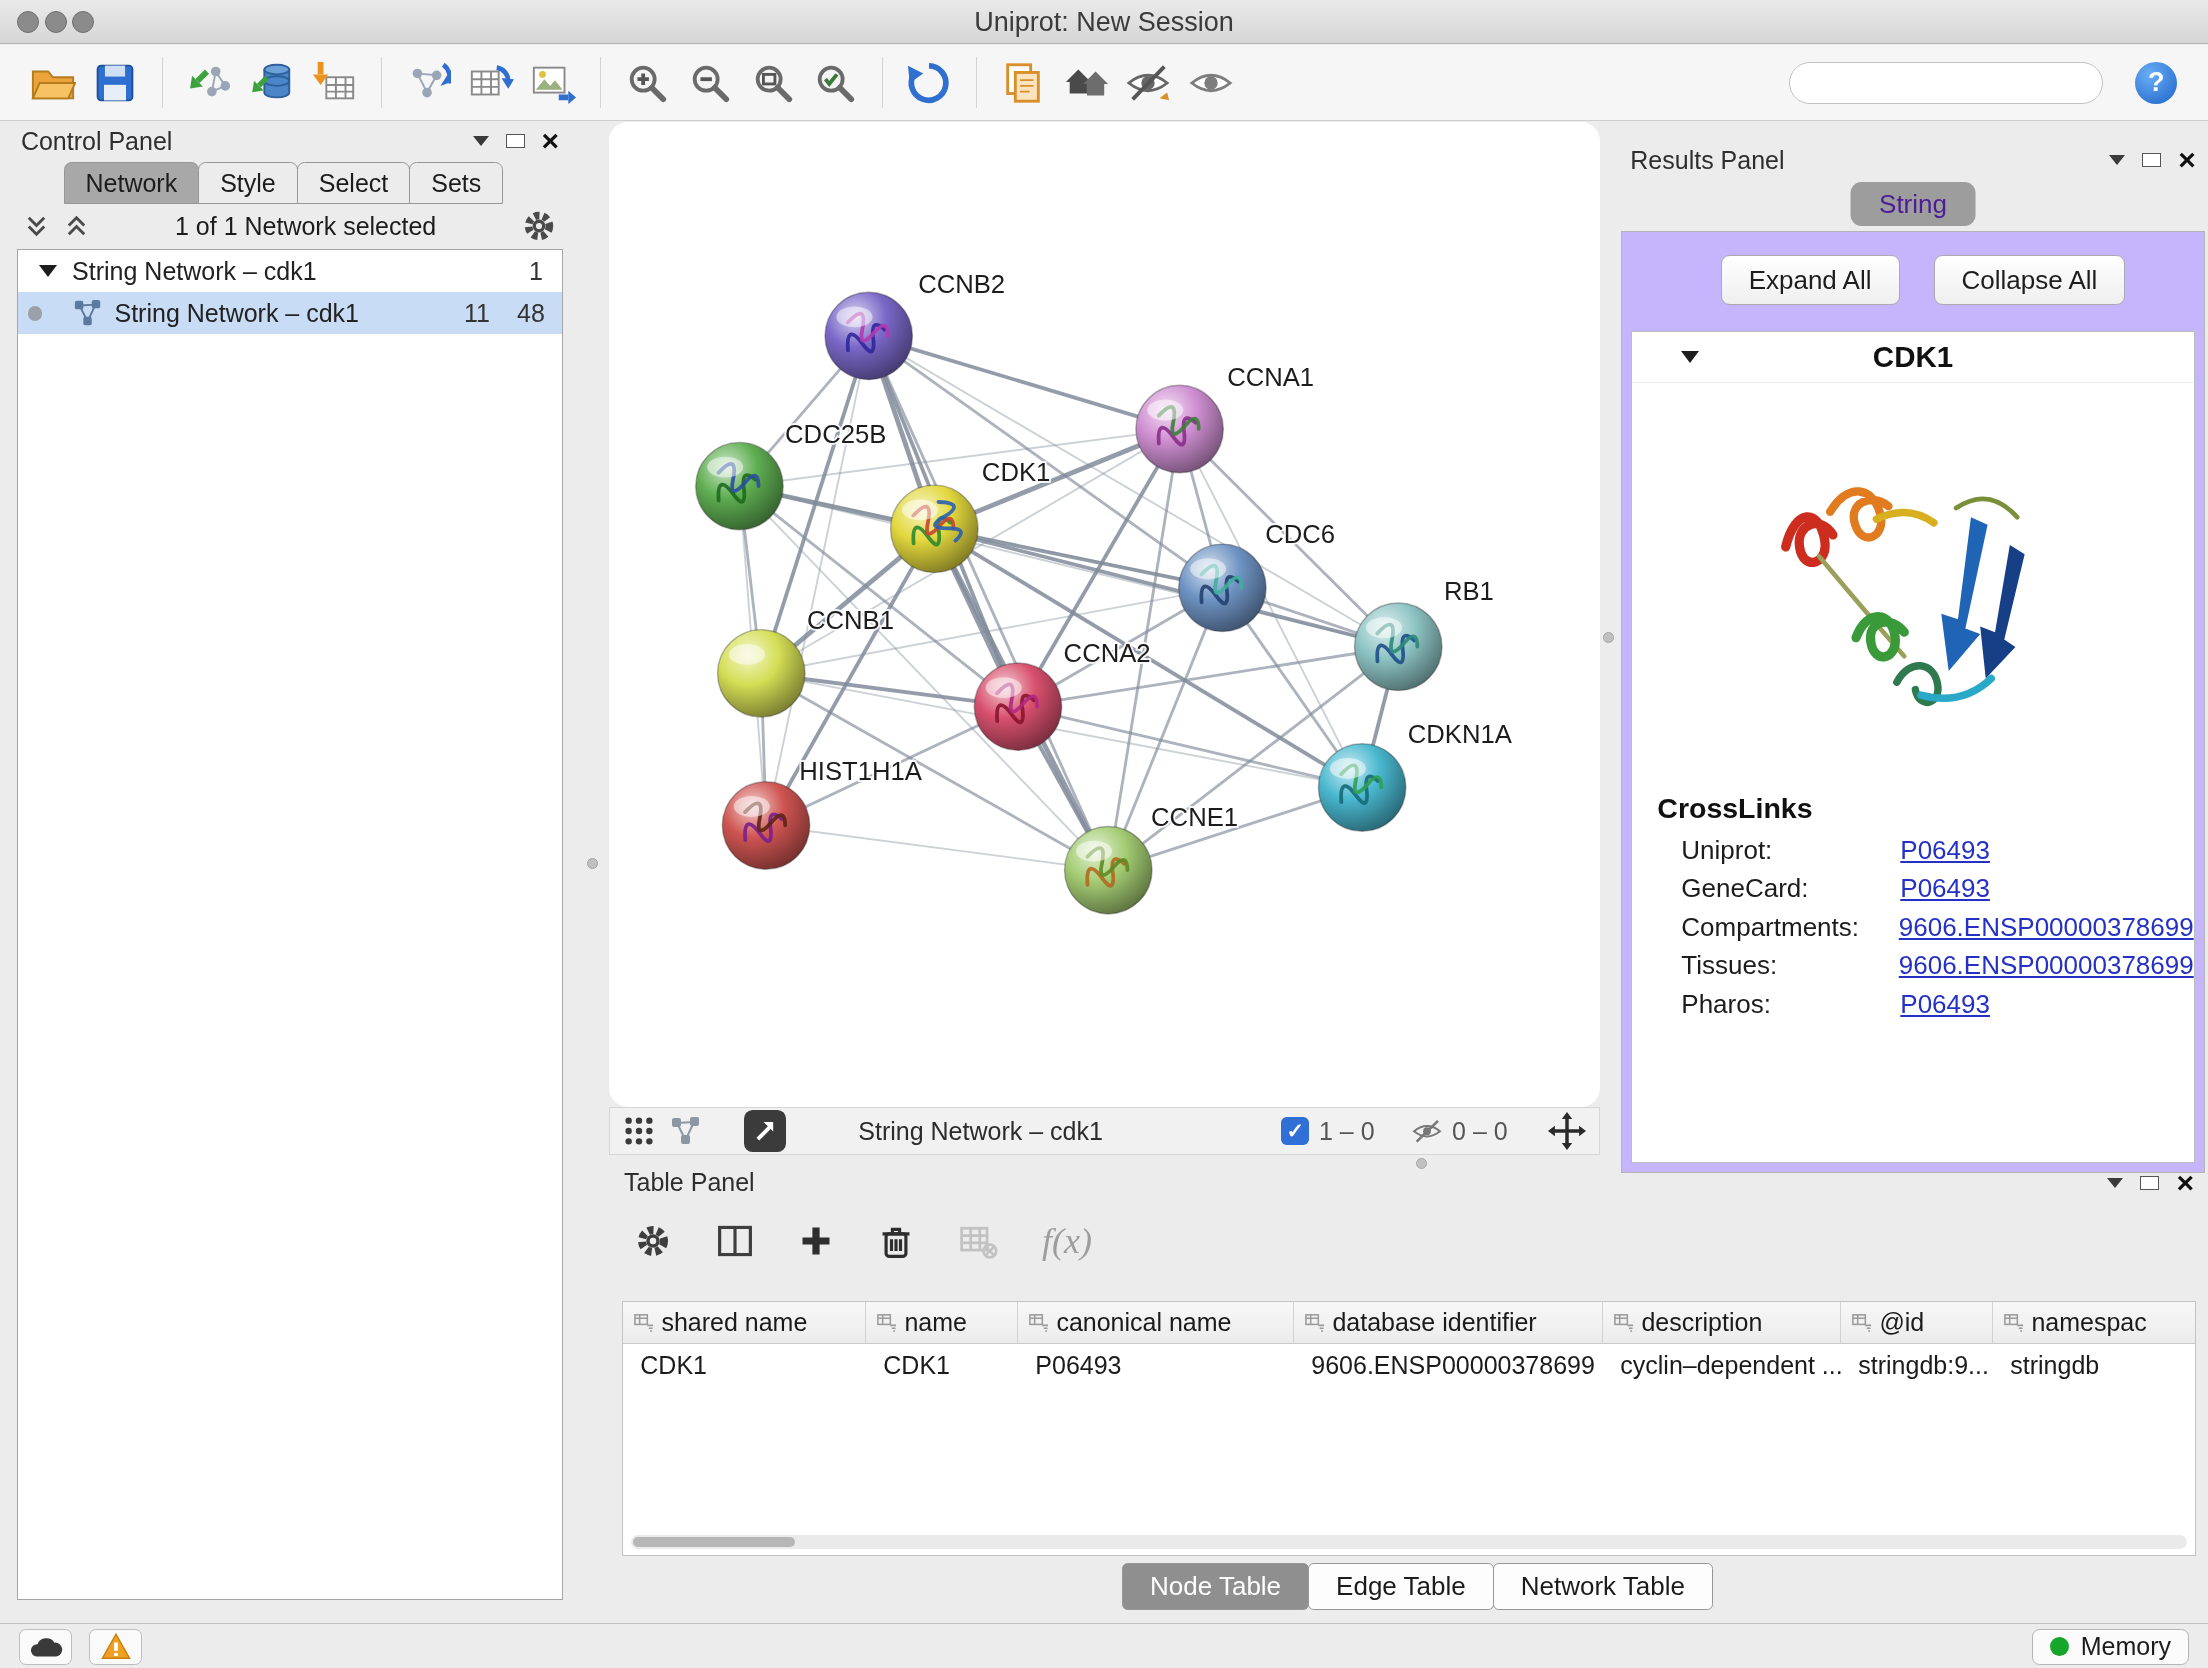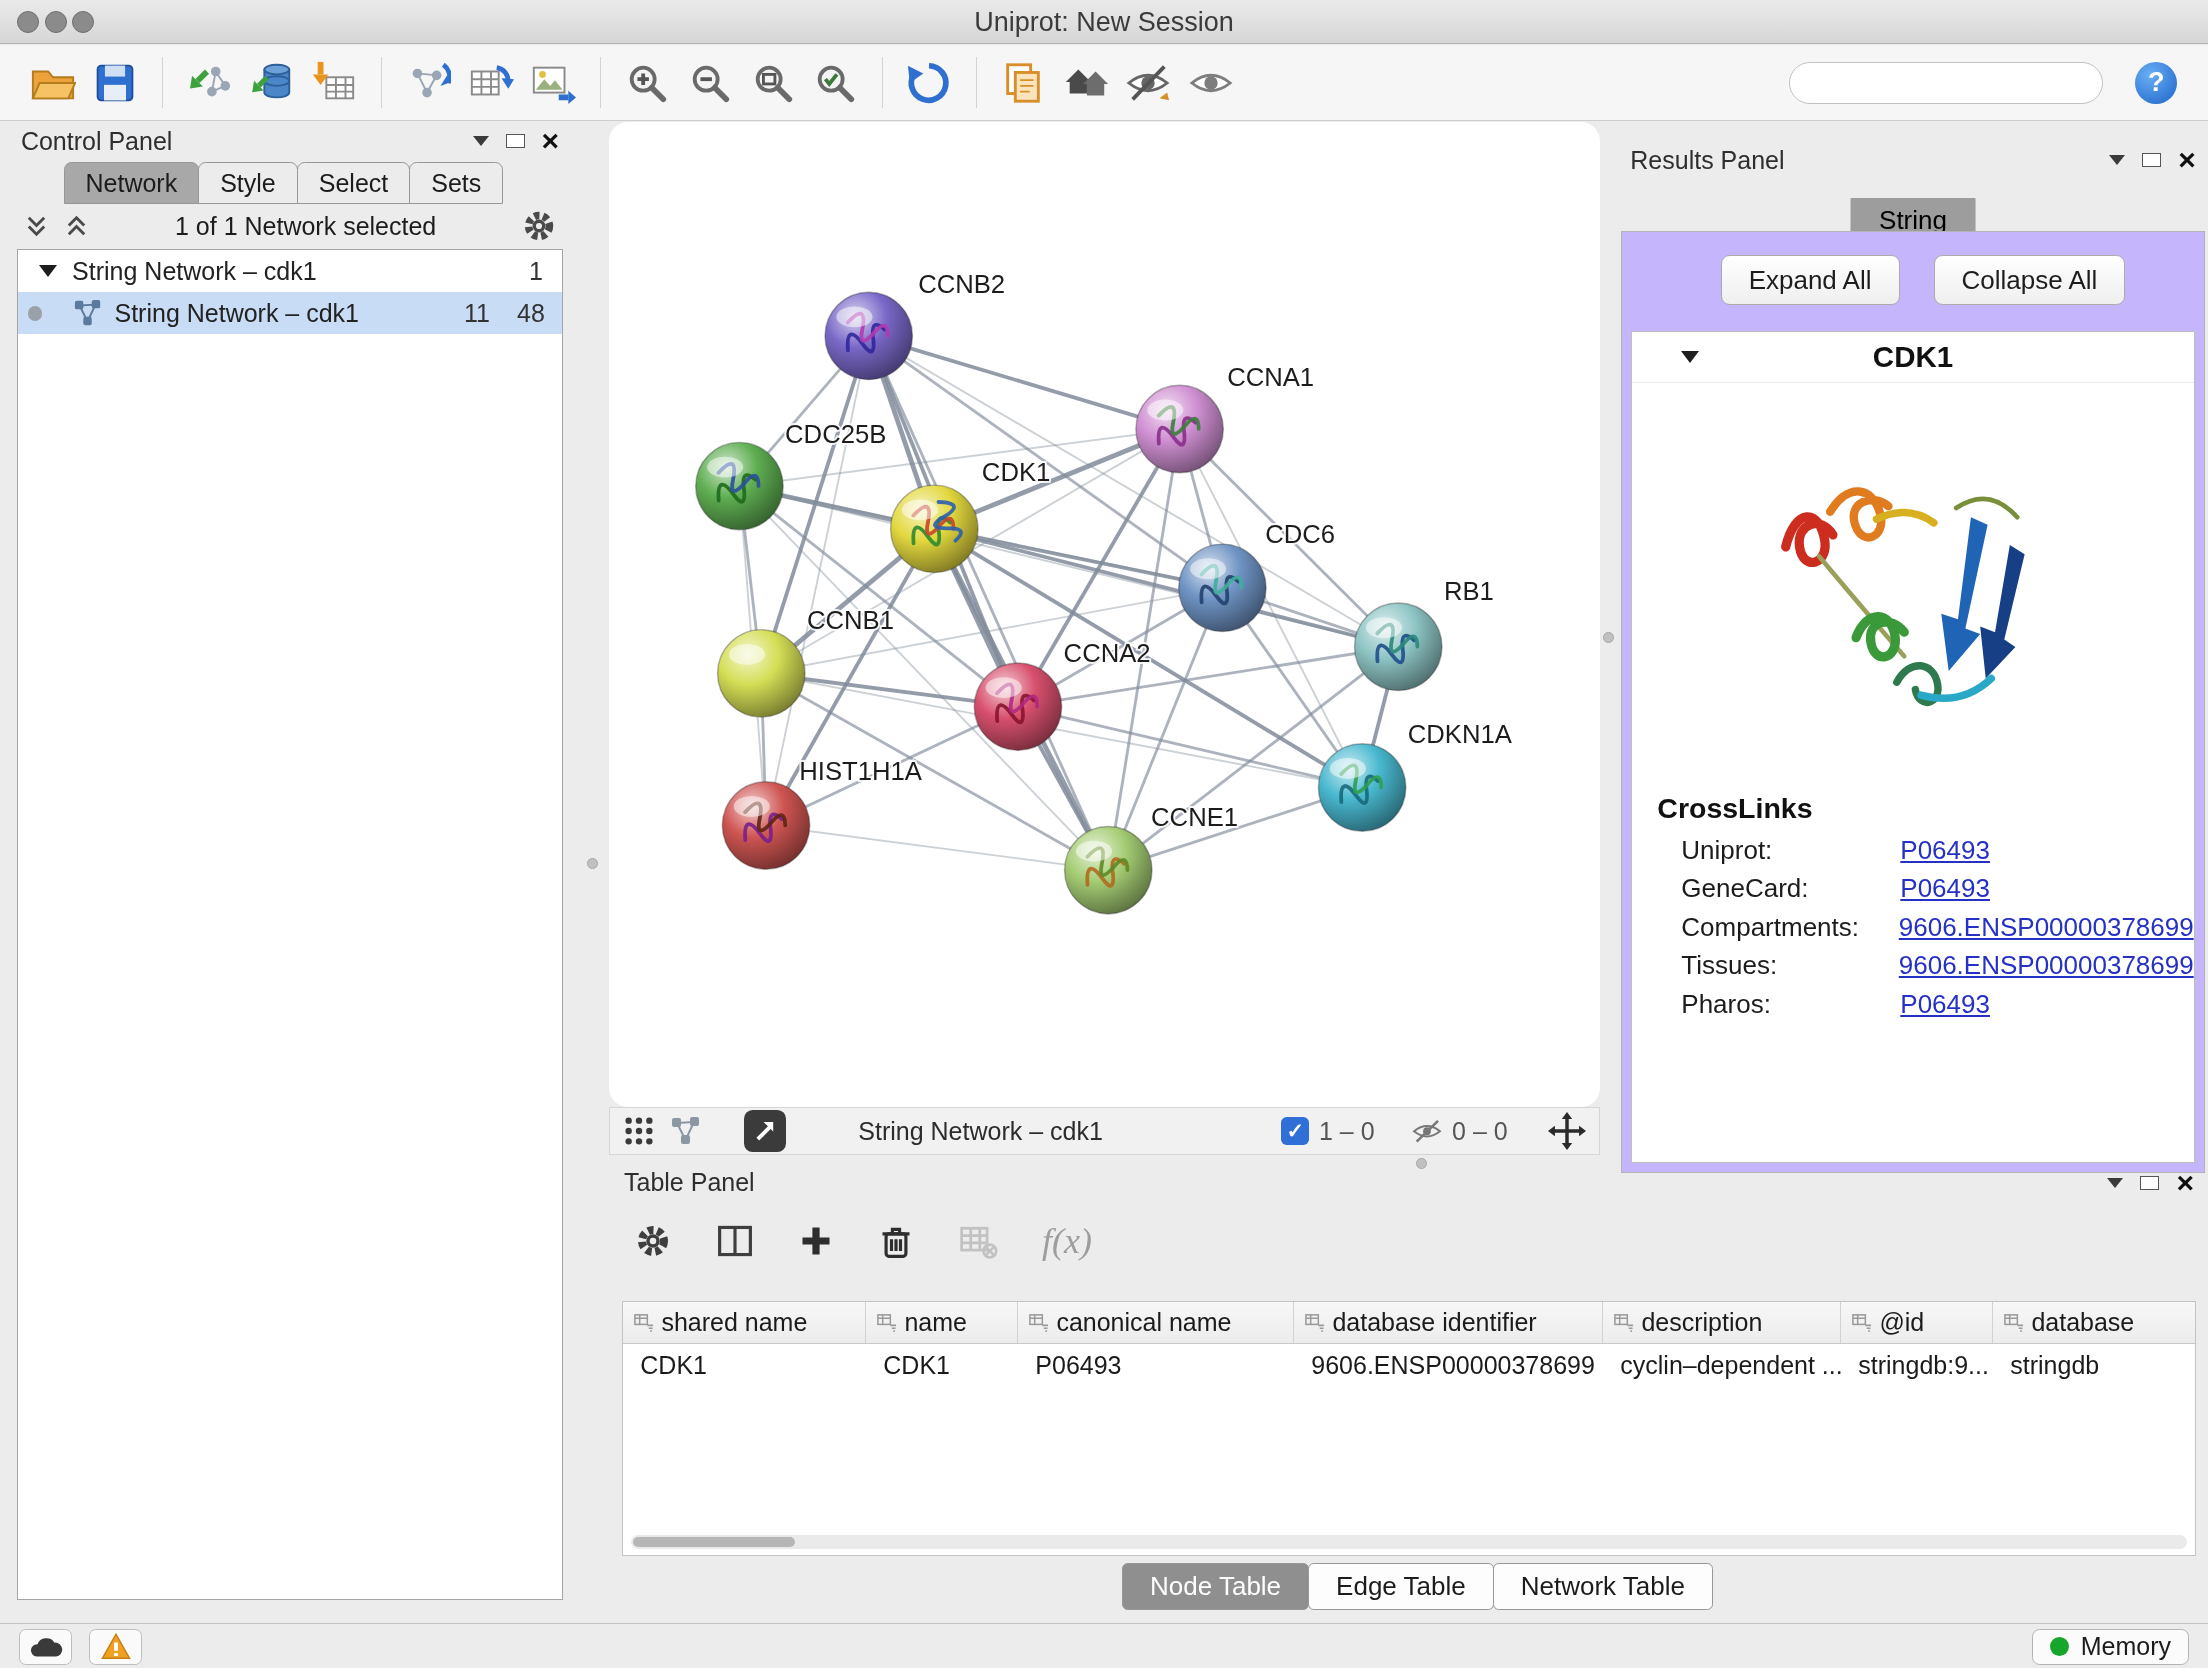--- a/index.html
+++ b/index.html
@@ -67,21 +67,21 @@
   .cbox { width:28.5px; height:28.5px; background:#2f6fd6; border-radius:5.7px; color:#fff; font-size:21px;
     font-weight:bold; display:flex; align-items:center; justify-content:center; }
   .cnt { font-size:25px; color:#555; }
   .grp { display:flex; align-items:center; gap:9.5px; }
 
   
   .results-panel { position:absolute; left:1617px; top:140px; width:592px; height:1033px; }
   .rp-header { height:40px; display:flex; align-items:center; padding:0 13.3px; }
   .rp-header .pc { margin-left:auto; }
   .string-tab { position:absolute; left:50%; transform:translateX(-50%); top:42px; background:#9d9d9d;
-    color:#000000; font-size:26px; padding:6.7px 28.5px; border-radius:1px;margin-top:16px; }
+    color:#4c1d95; font-size:26px; padding:6.7px 28.5px; border-radius:11px; }
   .rp-box { position:absolute; left:3.8px; right:3.8px; top:91px; bottom:0; background:#c4b5fd;
     border:1px solid #b4b4b4;padding-left:20px; }
   .rp-buttons { display:flex; justify-content:center; gap:34px; margin-top:23px; }
   .rp-btn { background:linear-gradient(#ffffff,#efefef); border:1px solid #ababab; border-radius:8.6px;
     font-size:26px; padding:8.6px 27px; color:#1d1d1d; }
   .rp-inner { position:absolute; left:9.5px; right:9.5px; top:99px; bottom:9.5px; background:#fff;
     border:1px solid #bdbdbd; overflow:hidden; }
   .rp-prot-header { height:51px; display:flex; align-items:center; position:relative; border-bottom:1px solid #ececec; }
   .rp-prot-header .tree-tri { position:absolute; left:49px; }
   .prot-name { width:100%; text-align:center; font-size:29.5px; font-weight:bold; color:#111; }
@@ -714,21 +714,21 @@
             <path d="M15 14h6M16.5 17h4M18 20h2" stroke="#9a9a9a" stroke-width="1.6"></path>
           </svg>
           <span>@id</span>
         </div>
         <div class="th" style="width: 204px;">
           <svg width="21" height="21" viewBox="0 0 22 22">
             <rect x="2" y="3" width="13" height="10" fill="none" stroke="#9a9a9a" stroke-width="1.6"></rect>
             <path d="M2 6.5h13M7 3v10" stroke="#9a9a9a" stroke-width="1.6"></path>
             <path d="M15 14h6M16.5 17h4M18 20h2" stroke="#9a9a9a" stroke-width="1.6"></path>
           </svg>
-          <span>database</span>
+          <span>namespac</span>
         </div>
       </div>
     <div id="tbl-body">
         <div class="tbl-row">
           <div class="td" style="width: 243px;">CDK1</div>
           <div class="td" style="width: 152px;">CDK1</div>
           <div class="td" style="width: 276px;">P06493</div>
           <div class="td" style="width: 309px;">9606.ENSP00000378699</div>
           <div class="td" style="width: 238px;">cyclin–dependent ...</div>
           <div class="td" style="width: 152px;">stringdb:9...</div>

